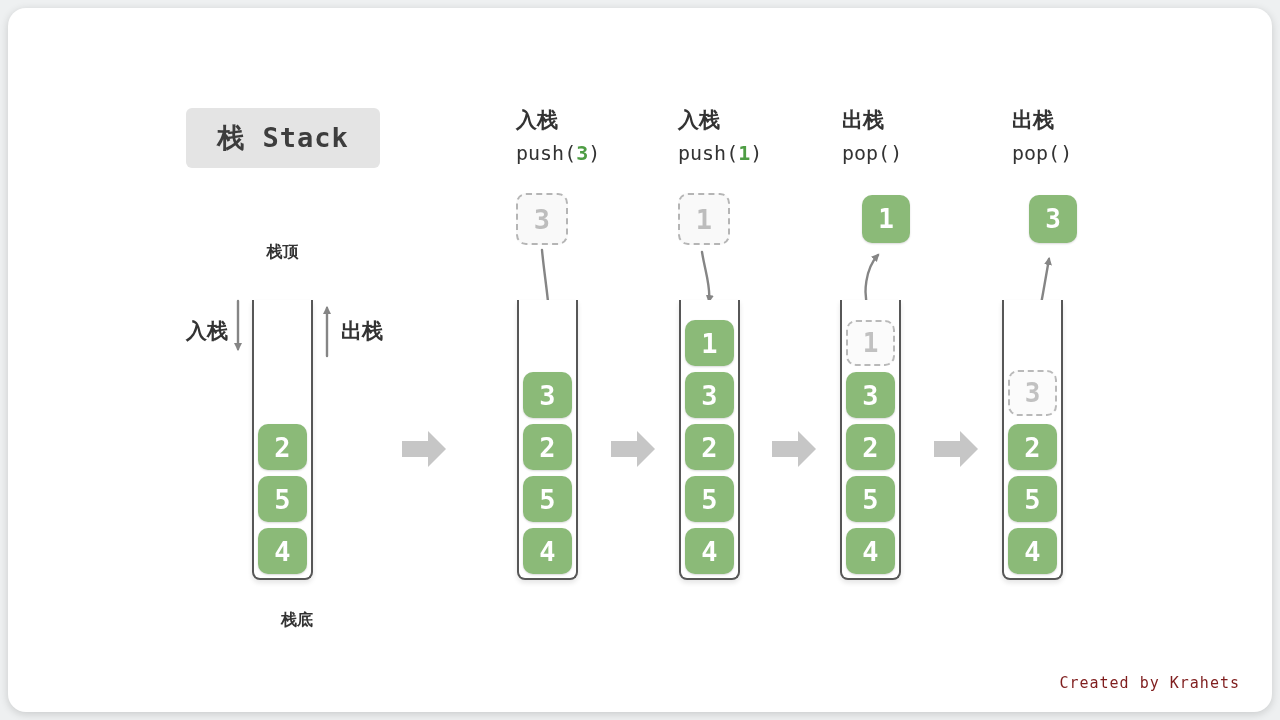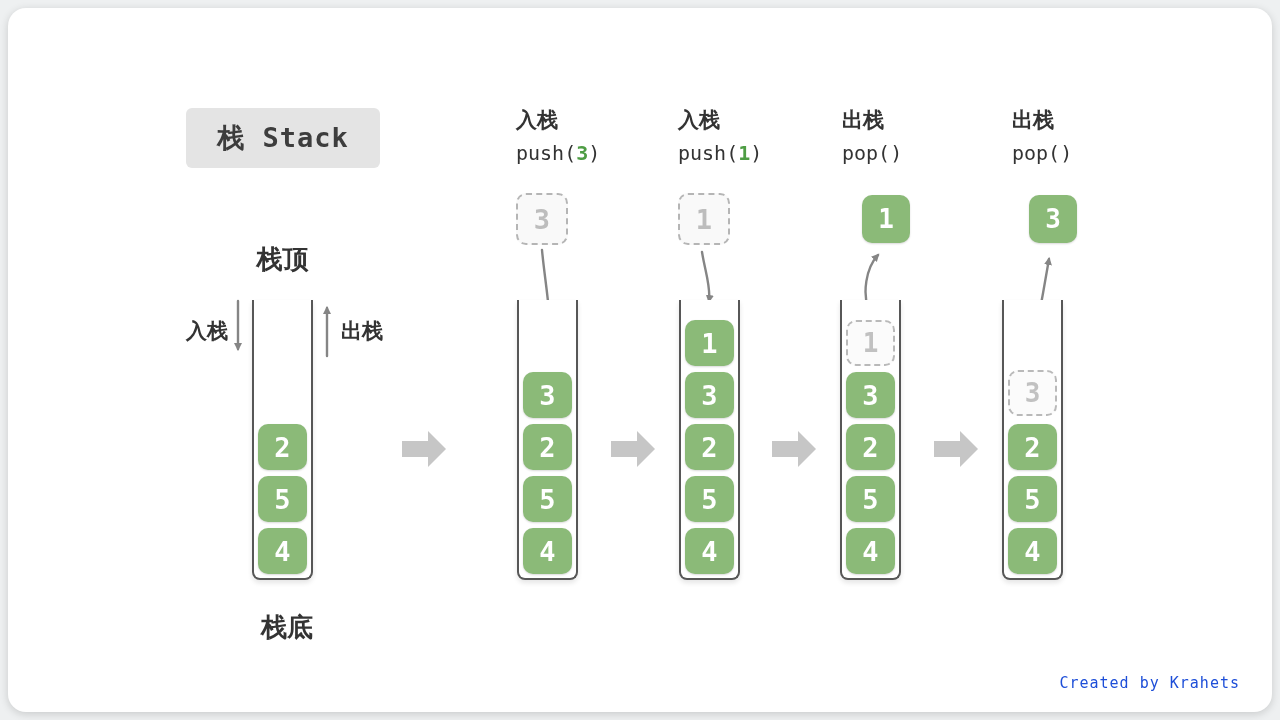--- a/index.html
+++ b/index.html
@@ -6,21 +6,21 @@
   #canvas{position:relative;width:1280px;height:720px;
           font-family:"Liberation Sans","DejaVu Sans",sans-serif;}
   .card{position:absolute;left:8px;top:8px;width:1264px;height:704px;background:#ffffff;
         border-radius:18px;box-shadow:0 2px 8px rgba(0,0,0,.16);}
 
   .title-badge{position:absolute;left:186px;top:108px;width:194px;height:60px;background:#e4e4e4;
         border-radius:6px;display:flex;align-items:center;justify-content:center;
         font-family:"DejaVu Sans Mono","Liberation Mono",monospace;
         font-size:27px;font-weight:600;color:#3d3d3d;letter-spacing:1px;}
 
-  .cn-label{position:absolute;font-weight:700;font-size:26px;color:#333333;}
+  .cn-label{position:absolute;font-weight:700;font-size:16px;color:#333333;}
   .hdr-cn{position:absolute;font-weight:700;font-size:21px;color:#333333;}
   .hdr-code{position:absolute;font-family:"DejaVu Sans Mono","Liberation Mono",monospace;
         font-size:20px;color:#333333;white-space:pre;}
   .code-arg{color:#4e9d44;font-weight:bold;}
 
   .tube{position:absolute;top:300px;width:61px;height:280px;background:#ffffff;
         border-left:2px solid #575757;border-right:2px solid #575757;border-bottom:2px solid #575757;
         border-radius:0 0 8px 8px;box-shadow:0 3px 5px rgba(0,0,0,.10);box-sizing:border-box;}
 
   .cell{position:absolute;width:49px;height:46px;border-radius:10px;background:#8bba78;
@@ -34,21 +34,21 @@
   .float-ghost{position:absolute;width:52px;height:52px;border-radius:10px;background:#f9f9f9;
         border:2px dashed #b5b5b5;box-sizing:border-box;color:#bdbdbd;
         display:flex;align-items:center;justify-content:center;
         font-family:"DejaVu Sans Mono","Liberation Mono",monospace;font-size:27px;font-weight:bold;}
   .float-solid{position:absolute;width:48px;height:48px;border-radius:10px;background:#8bba78;
         color:#ffffff;display:flex;align-items:center;justify-content:center;
         font-family:"DejaVu Sans Mono","Liberation Mono",monospace;font-size:26px;font-weight:bold;
         box-shadow:0 1px 2px rgba(0,0,0,.15);}
 
   .watermark{position:absolute;top:674px;right:40px;font-family:"DejaVu Sans Mono","Liberation Mono",monospace;
-        font-size:15px;color:#1d4ed8;letter-spacing:1px;}
+        font-size:15px;color:#7f1d1d;letter-spacing:1px;}
   svg.overlay{position:absolute;left:0;top:0;width:1280px;height:720px;pointer-events:none;}
 </style>
 </head>
 <body>
 
 <div id="canvas">
   <div class="card"></div>
 
   <div class="title-badge">栈 Stack</div>
 

